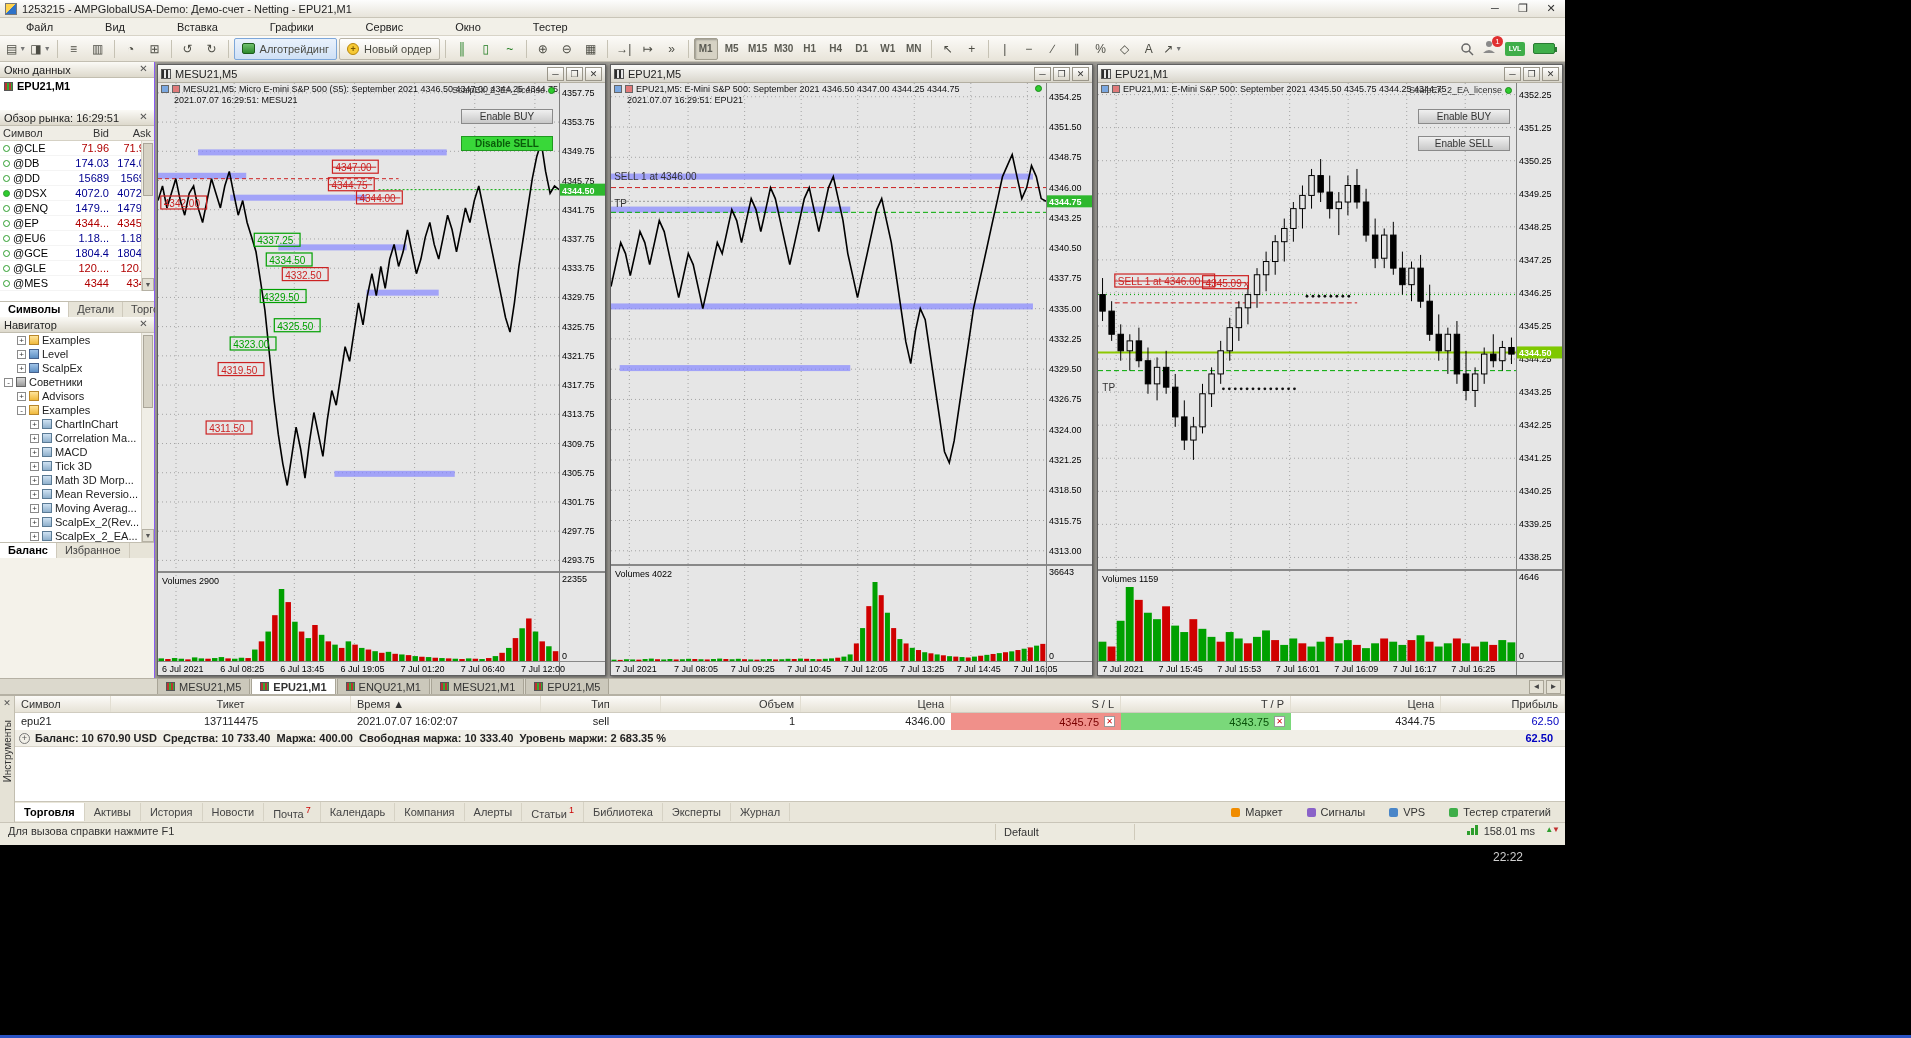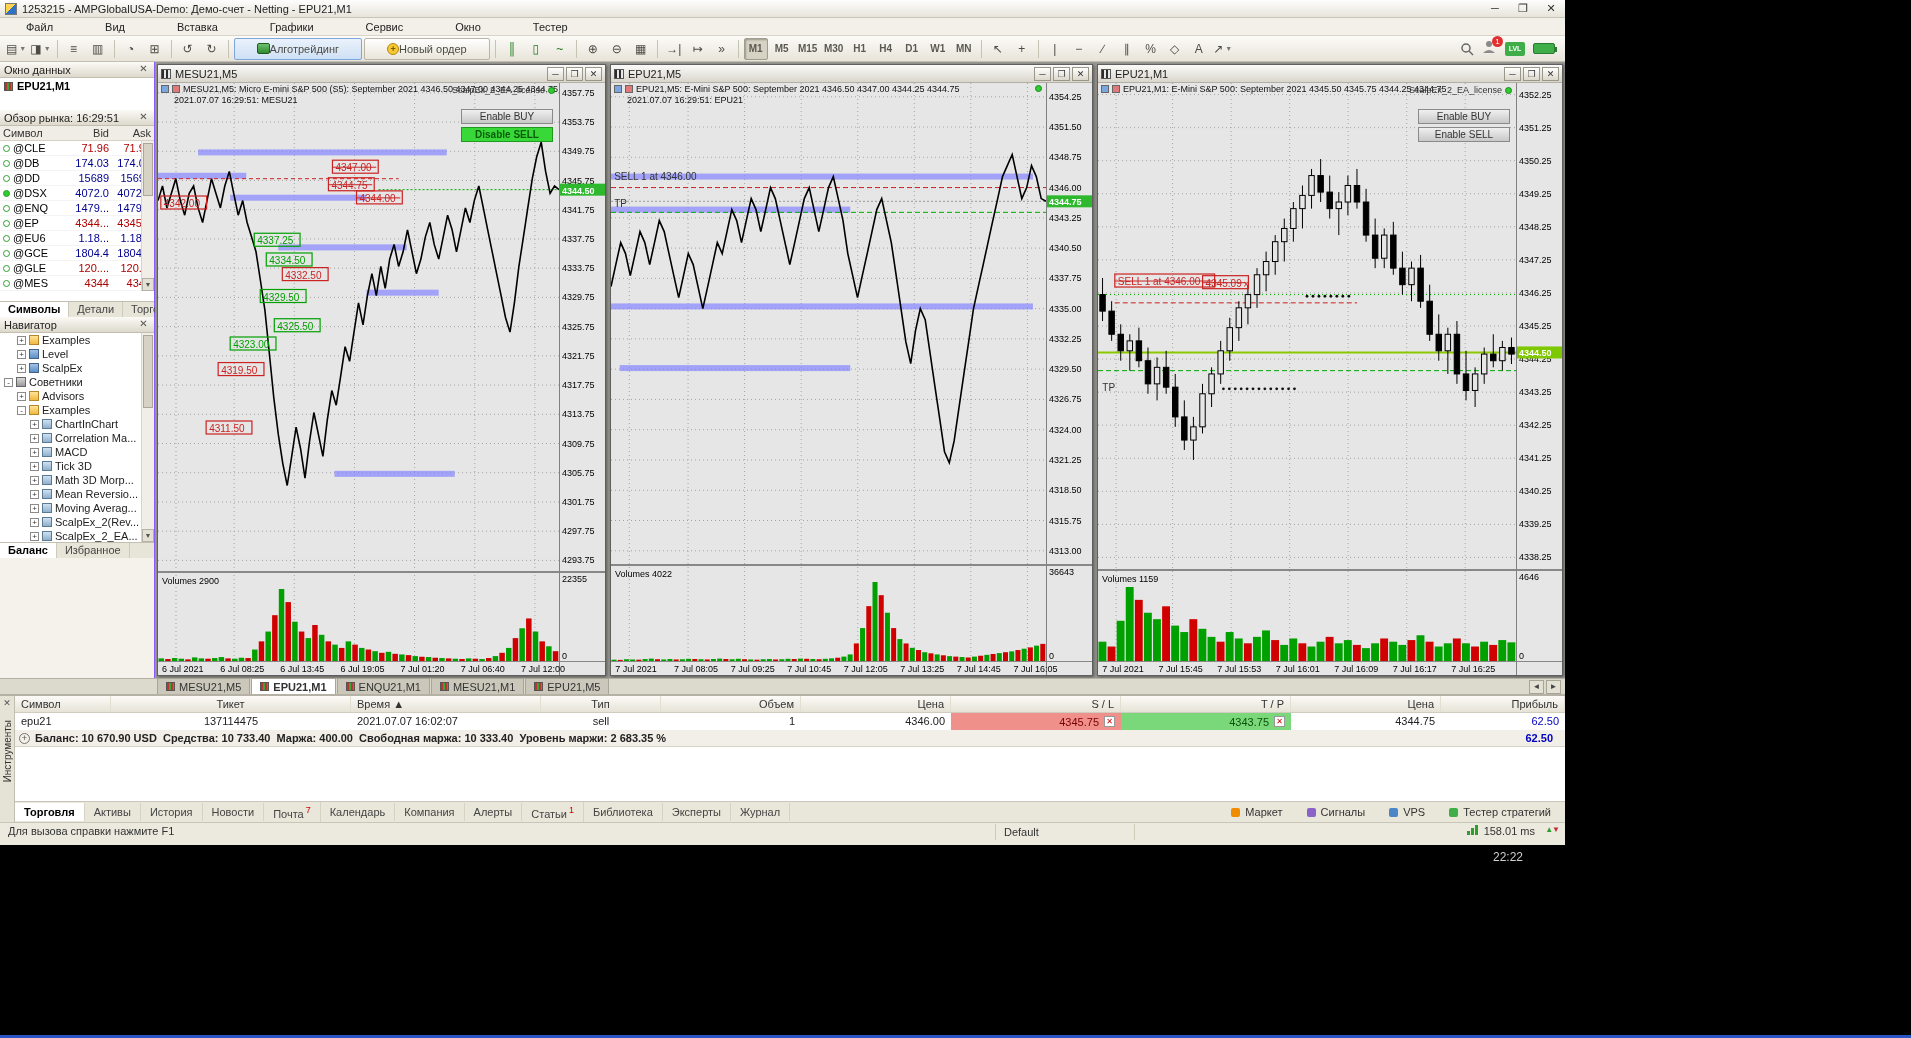--- a/index.html
+++ b/index.html
@@ -10,21 +10,21 @@
 .tb-appicon{width:12px;height:12px;margin:0 5px;background:linear-gradient(135deg,#ffd34d 50%,#2e72c8 50%);border:1px solid #777}
 .win-ctrls{margin-left:auto;display:flex;height:100%}
 .win-btn{width:28px;height:100%;text-align:center;line-height:17px;font-size:11px;color:#333}
 #menubar{position:absolute;left:0;top:18px;width:100%;height:18px;background:#f2f0e8;display:flex;align-items:center;font-size:11px;color:#222;border-bottom:1px solid #d8d4c8}
 .menu-item{padding:2px 26px}
 #toolbar{position:absolute;left:0;top:36px;width:100%;height:26px;background:linear-gradient(#fcfbf8,#e8e4d9);border-bottom:1px solid #c3bfb2;display:flex;align-items:center;padding:0 4px}
 .tb-btn{min-width:22px;height:22px;border:1px solid transparent;border-radius:2px;display:flex;align-items:center;justify-content:center;font-size:12px;color:#4c4c44;margin:0 1px;white-space:nowrap}
 .tb-btn.green{color:#1b7a1b}
 .tb-btn .dd{font-size:7px;margin-left:2px;color:#777}
 .tb-sep{width:1px;height:18px;background:#c6c2b4;margin:0 4px}
-.tb-btn.labeled{padding:0 22px;font-size:11px;border:1px solid #b9b5a8;background:linear-gradient(#ffffff,#e9e5d9)}
+.tb-btn.labeled{padding:0 7px;font-size:11px;gap:5px;border:1px solid #b9b5a8;background:linear-gradient(#ffffff,#e9e5d9)}
 .tb-btn.algo{border:1px solid #7da7d9;background:linear-gradient(#eaf2fc,#cfe0f5)}
 .tb-btn.tf{font-size:10px;font-weight:bold;color:#5a5a52;min-width:24px}
 .tb-btn.tf.active{background:#d6d2c4;border:1px solid #a19d8e;box-shadow:inset 1px 1px 2px rgba(0,0,0,.28)}
 .algo-ic{width:13px;height:11px;background:linear-gradient(#6fc06f,#2e8b2e);border:1px solid #1d5c1d;border-radius:2px}
 .order-ic{width:12px;height:12px;border-radius:50%;background:#f6c934;border:1px solid #b8860b;color:#7a5800;font-size:9px;line-height:10px;text-align:center;font-weight:bold}
 #tb-right{margin-left:auto;display:flex;align-items:center;gap:8px;margin-right:6px}
 .user-wrap{position:relative}
 .user-badge{position:absolute;right:-6px;top:-4px;background:#e03030;color:#fff;font-size:8px;border-radius:50%;width:11px;height:11px;line-height:11px;text-align:center}
 .lvl-ic{width:20px;height:14px;background:#3fae49;border-radius:2px;color:#fff;font-size:7px;font-weight:bold;text-align:center;line-height:14px}
 .batt-ic{width:22px;height:11px;background:#3fae49;border:1px solid #2a7a32;border-radius:2px;position:relative}
@@ -64,21 +64,21 @@
 .cw-btns{margin-left:auto;display:flex;gap:2px}
 .cwb{width:17px;height:14px;border:1px solid #9a968a;background:linear-gradient(#fff,#dcd8cc);font-size:9px;line-height:12px;text-align:center;color:#333}
 .cw-client{position:relative;width:100%;height:calc(100% - 18px);overflow:hidden}
 .cw-client svg{position:absolute;left:0;top:0;font-family:"Liberation Sans",sans-serif}
 .cw-info1{position:absolute;left:3px;top:1px;font-size:9px;color:#111;display:flex;align-items:center;gap:3px;white-space:nowrap}
 .mini-ic{width:8px;height:8px;border:1px solid #666;flex:none}
 .mini-ic.b{background:#7aa7e0}.mini-ic.r{background:#e07a7a}
 .cw-info2{position:absolute;left:16px;top:12px;font-size:9px;color:#111;white-space:nowrap}
 .cw-lic{position:absolute;top:2px;right:50px;font-size:9px;color:#333;display:flex;align-items:center;gap:3px;white-space:nowrap}
 .lic-dot{width:7px;height:7px;border-radius:50%;background:#2ecc2e;border:1px solid #1a8a1a;flex:none}
-.cw-ea-btns{position:absolute;top:26px;display:flex;flex-direction:column;gap:3px;align-items:flex-end}
+.cw-ea-btns{position:absolute;top:26px;display:flex;flex-direction:column;gap:12px;align-items:flex-end}
 .ea-btn{width:92px;height:15px;font-size:10px;text-align:center;line-height:14px}
 .ea-btn.gray{background:linear-gradient(#f0f0f0,#c8c8c8);border:1px solid #8a8a8a;color:#333}
 .ea-btn.green{background:#39d839;border:1px solid #1f9a1f;color:#0a5c0a;font-weight:bold}
 
 #chart-tabs{position:absolute;left:0;top:678px;width:1565px;height:17px;background:#dcd9cd;border-top:1px solid #b5b1a4;border-bottom:1px solid #b5b1a4;display:flex;align-items:flex-end;padding-left:157px}
 .ctab{height:16px;display:flex;align-items:center;gap:4px;padding:0 8px;font-size:11px;color:#333;background:#cbc8bb;border:1px solid #a8a496;border-bottom:none;margin-right:1px}
 .ctab.active{background:#fff;font-weight:bold}
 .ctab-ic{width:9px;height:9px;background:repeating-linear-gradient(90deg,#b33 0 2px,#3a3 2px 4px);border:1px solid #555;flex:none}
 .ctab-arrows{margin-left:auto;margin-right:4px;display:flex;gap:2px;align-self:center}
 .ct-arr{width:15px;height:14px;border:1px solid #a8a496;background:#e3e0d4;font-size:8px;text-align:center;line-height:12px;color:#444}

